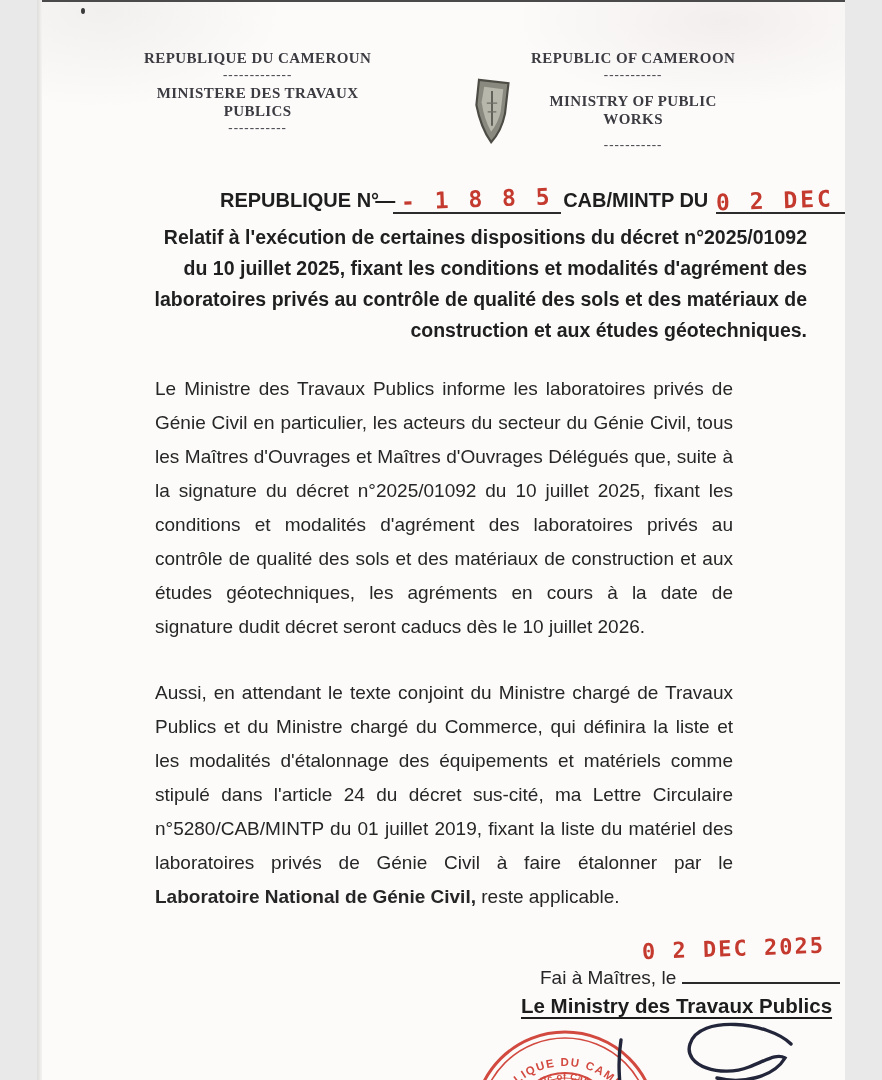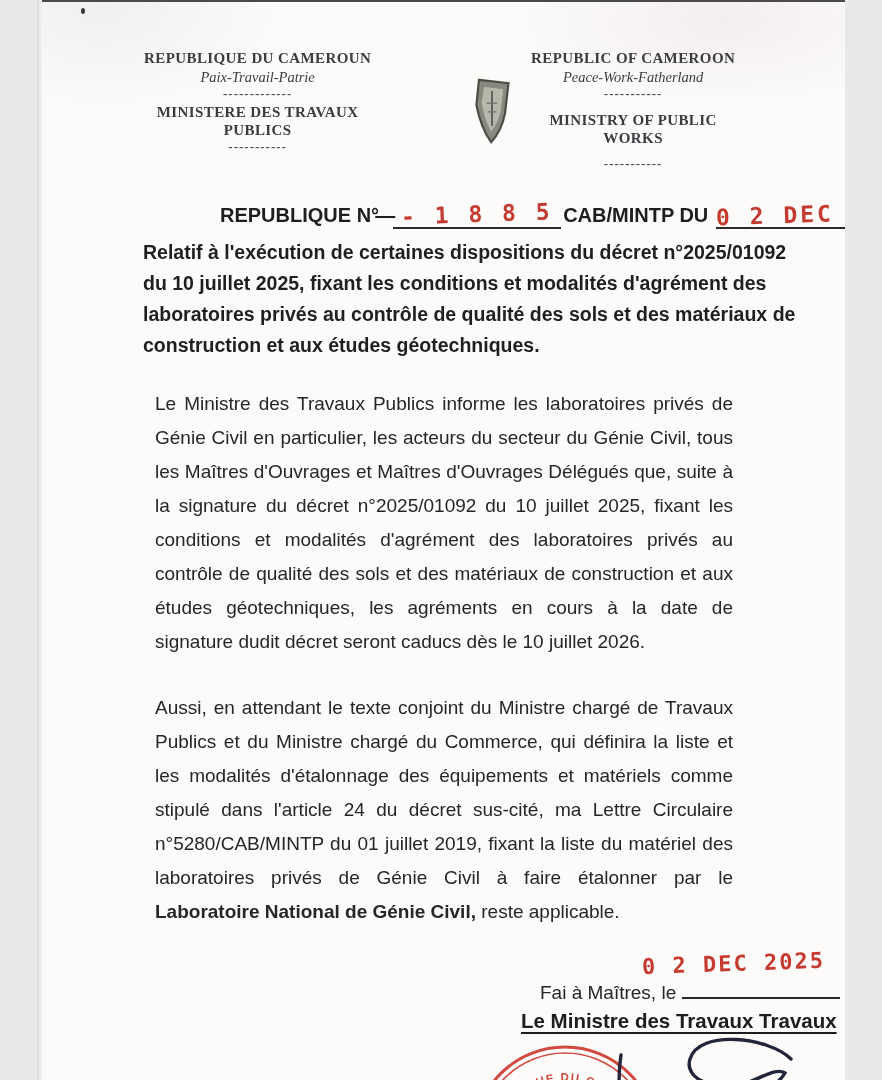--- a/index.html
+++ b/index.html
@@ -35,21 +35,21 @@
   .communique-row .seg{display:inline-block;vertical-align:baseline;}
   .strike-dash{margin-left:-4px;letter-spacing:-2px;}
   .blank1{border-bottom:2.5px solid #2c2c2c;min-width:168px;text-align:center;margin:0 2px 0 0;}
   .blank2{border-bottom:2.5px solid #2c2c2c;min-width:170px;text-align:center;margin-left:8px;}
   .stamp-red{
     font-family:"DejaVu Sans Mono", monospace;color:#c43a2f;font-weight:bold;
     font-size:23px;letter-spacing:3px;transform:rotate(-2deg);display:inline-block;
   }
 
   
-  .doc-title{width:664px;margin:8px auto 8px 106px;text-align:left;font-weight:bold;
+  .doc-title{width:664px;margin:8px auto 8px 106px;text-align:right;font-weight:bold;
     font-size:19.5px;line-height:31px;color:#1f1f1f;}
   .body-text{padding:0 112px 0 118px;font-size:19px;line-height:34px;color:#262626;text-align:justify;}
   .body-text p{margin:26px 0 0 0;}
   .body-text p.second{margin-top:32px;}
   .bold-inline{font-weight:bold;}
 
   
   .closing{position:relative;height:360px;margin-top:14px;}
   .closing-date{position:absolute;left:605px;top:8px;font-size:22px;letter-spacing:2px;}
   .place-line{position:absolute;left:503px;top:38px;font-size:19px;color:#262626;}
@@ -63,59 +63,57 @@
 <body>
 
 <div class="page">
   <div class="photo-topline"></div>
   <div class="photo-leftline"></div>
   <div class="speck"></div>
 
   <div class="header-row">
     <div class="hdr-block hdr-left">
       <div class="hdr-line1">REPUBLIQUE DU CAMEROUN</div>
-      <div class="hdr-motto">Paix-Travail-Patrie</div>
       <div class="hdr-dashes">-------------</div>
       <div class="hdr-ministry">MINISTERE DES TRAVAUX PUBLICS</div>
       <div class="hdr-dashes">-----------</div>
     </div>
 
     <div class="emblem-wrap">
       <svg width="52" height="78" viewBox="0 0 60 86">
         <path d="M15 7 L49 11 L45 46 Q41 66 29 79 Q17 62 12 36 Z" fill="#89897f" stroke="#4c4c45" stroke-width="2.5"></path>
         <path d="M21 15 L43 18 L40 44 Q37 57 29 67 Q21 53 18 33 Z" fill="#b7b7ab"></path>
         <path d="M30 20 L30 60" stroke="#55554e" stroke-width="2"></path>
         <path d="M24 34 L36 34 M25 44 L35 44" stroke="#6f6f66" stroke-width="1.5"></path>
       </svg>
     </div>
 
     <div class="hdr-block hdr-right">
       <div class="hdr-line1">REPUBLIC OF CAMEROON</div>
-      <div class="hdr-motto">Peace-Work-Fatherland</div>
       <div class="hdr-dashes">-----------</div>
       <div class="hdr-ministry">MINISTRY OF PUBLIC WORKS</div>
       <div class="hdr-dashes bottom">-----------</div>
     </div>
   </div>
 
   <div class="communique-row">
     <span class="seg">REPUBLIQUE N°</span><span class="seg strike-dash">—</span><span class="seg blank1"><span class="stamp-red">- 1 8 8 5</span></span><span class="seg">CAB/MINTP DU</span><span class="seg blank2"><span class="stamp-red">0 2 DEC  2025</span></span>
   </div>
 
   <div class="doc-title">Relatif à l'exécution de certaines dispositions du décret n°2025/01092 du 10 juillet 2025, fixant les conditions et modalités d'agrément des laboratoires privés au contrôle de qualité des sols et des matériaux de construction et aux études géotechniques.</div>
 
   <div class="body-text">
     <p>Le Ministre des Travaux Publics informe les laboratoires privés de Génie Civil en particulier, les acteurs du secteur du Génie Civil, tous les Maîtres d'Ouvrages et Maîtres d'Ouvrages Délégués que, suite à la signature du décret n°2025/01092 du 10 juillet 2025, fixant les conditions et modalités d'agrément des laboratoires privés au contrôle de qualité des sols et des matériaux de construction et aux études géotechniques, les agréments en cours à la date de signature dudit décret seront caducs dès le 10 juillet 2026.</p>
     <p class="second"><span>Aussi, en attendant le texte conjoint du Ministre chargé de Travaux Publics  et du Ministre chargé du Commerce, qui définira la liste et les modalités d'étalonnage des équipements et matériels comme stipulé dans l'article 24 du décret sus-cité, ma Lettre Circulaire n°5280/CAB/MINTP  du 01 juillet 2019, fixant la liste du matériel des laboratoires privés de Génie Civil à faire étalonner par le </span><span class="bold-inline">Laboratoire National de Génie Civil,</span><span> reste applicable.</span></p>
   </div>
 
   <div class="closing">
     <div class="closing-date stamp-red">0 2 DEC  2025</div>
     <div class="place-line"><span>Fai à Maîtres, le </span><span class="place-blank"></span></div>
-    <div class="signer-title">Le Ministre des Travaux Travaux</div>
+    <div class="signer-title">Le Ministry des Travaux Publics</div>
 
     <div class="seal-wrap">
       <svg width="190" height="190" viewBox="0 0 190 190">
         <defs>
           <path id="arcTopOuter" d="M 24 98 A 72 72 0 0 1 166 98"></path>
           <path id="arcTopInner" d="M 39 98 A 57 57 0 0 1 151 98"></path>
           <path id="arcBotOuter" d="M 18 92 A 77 77 0 0 0 172 92"></path>
           <path id="arcBotInner" d="M 34 92 A 61 61 0 0 0 156 92"></path>
         </defs>
         <g stroke="#cf3a30" fill="none">

